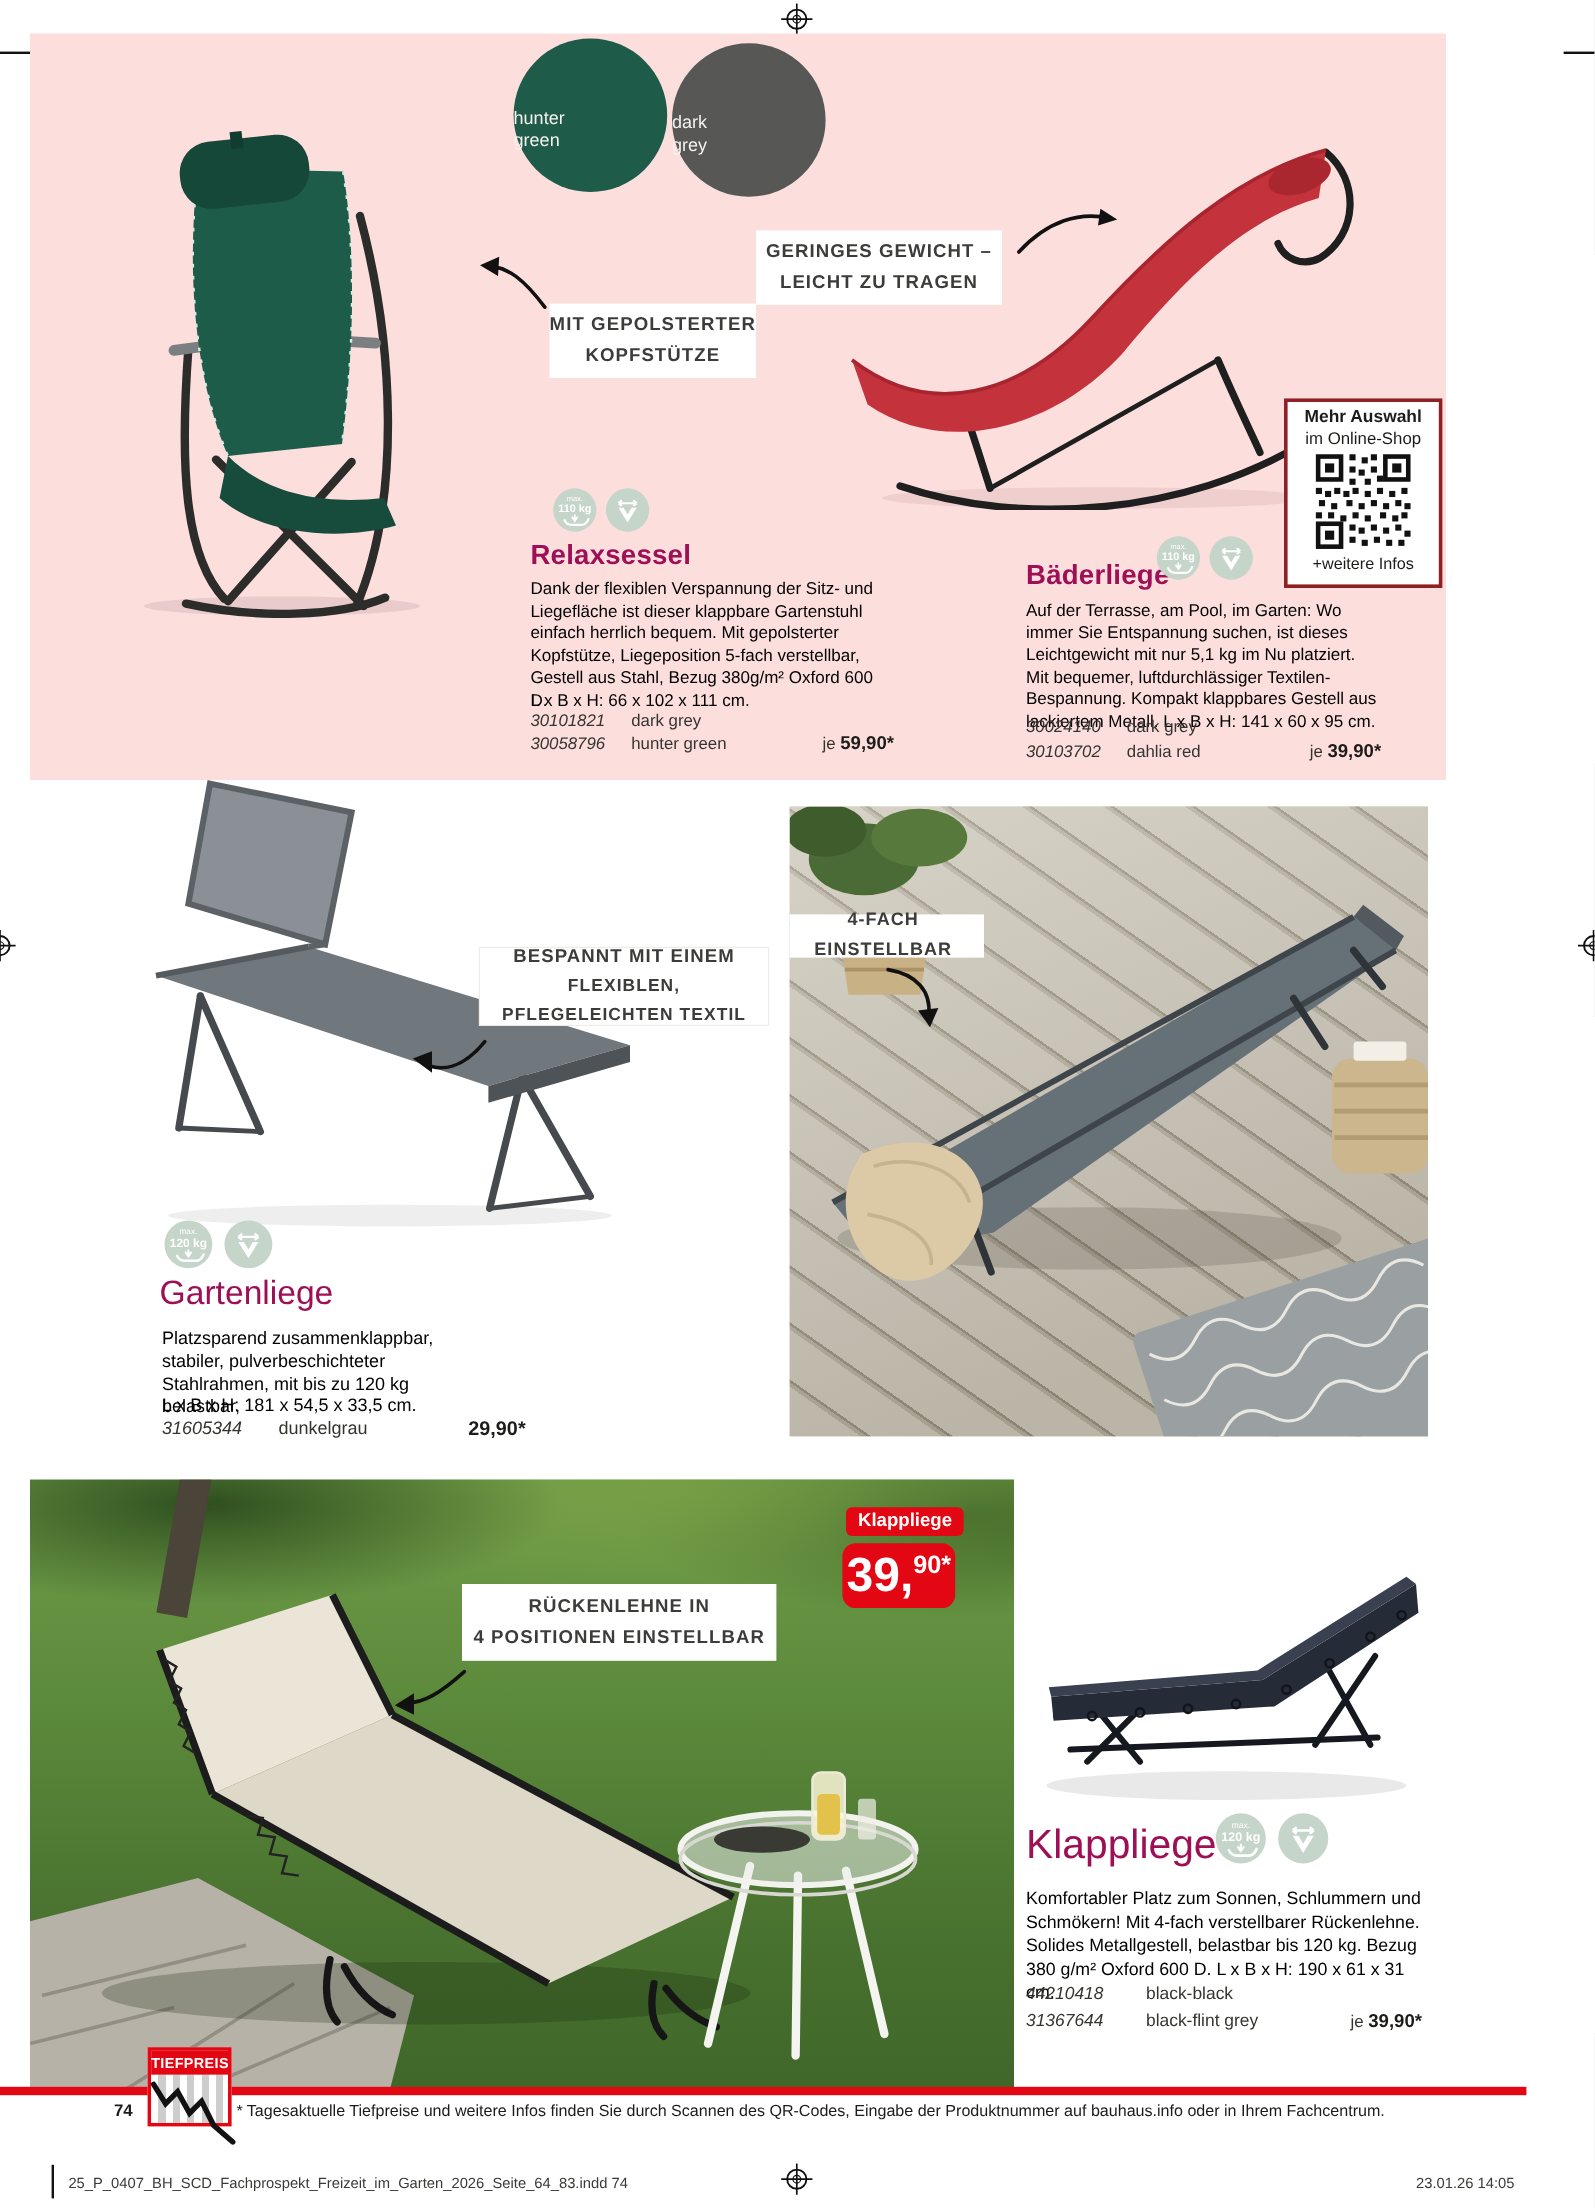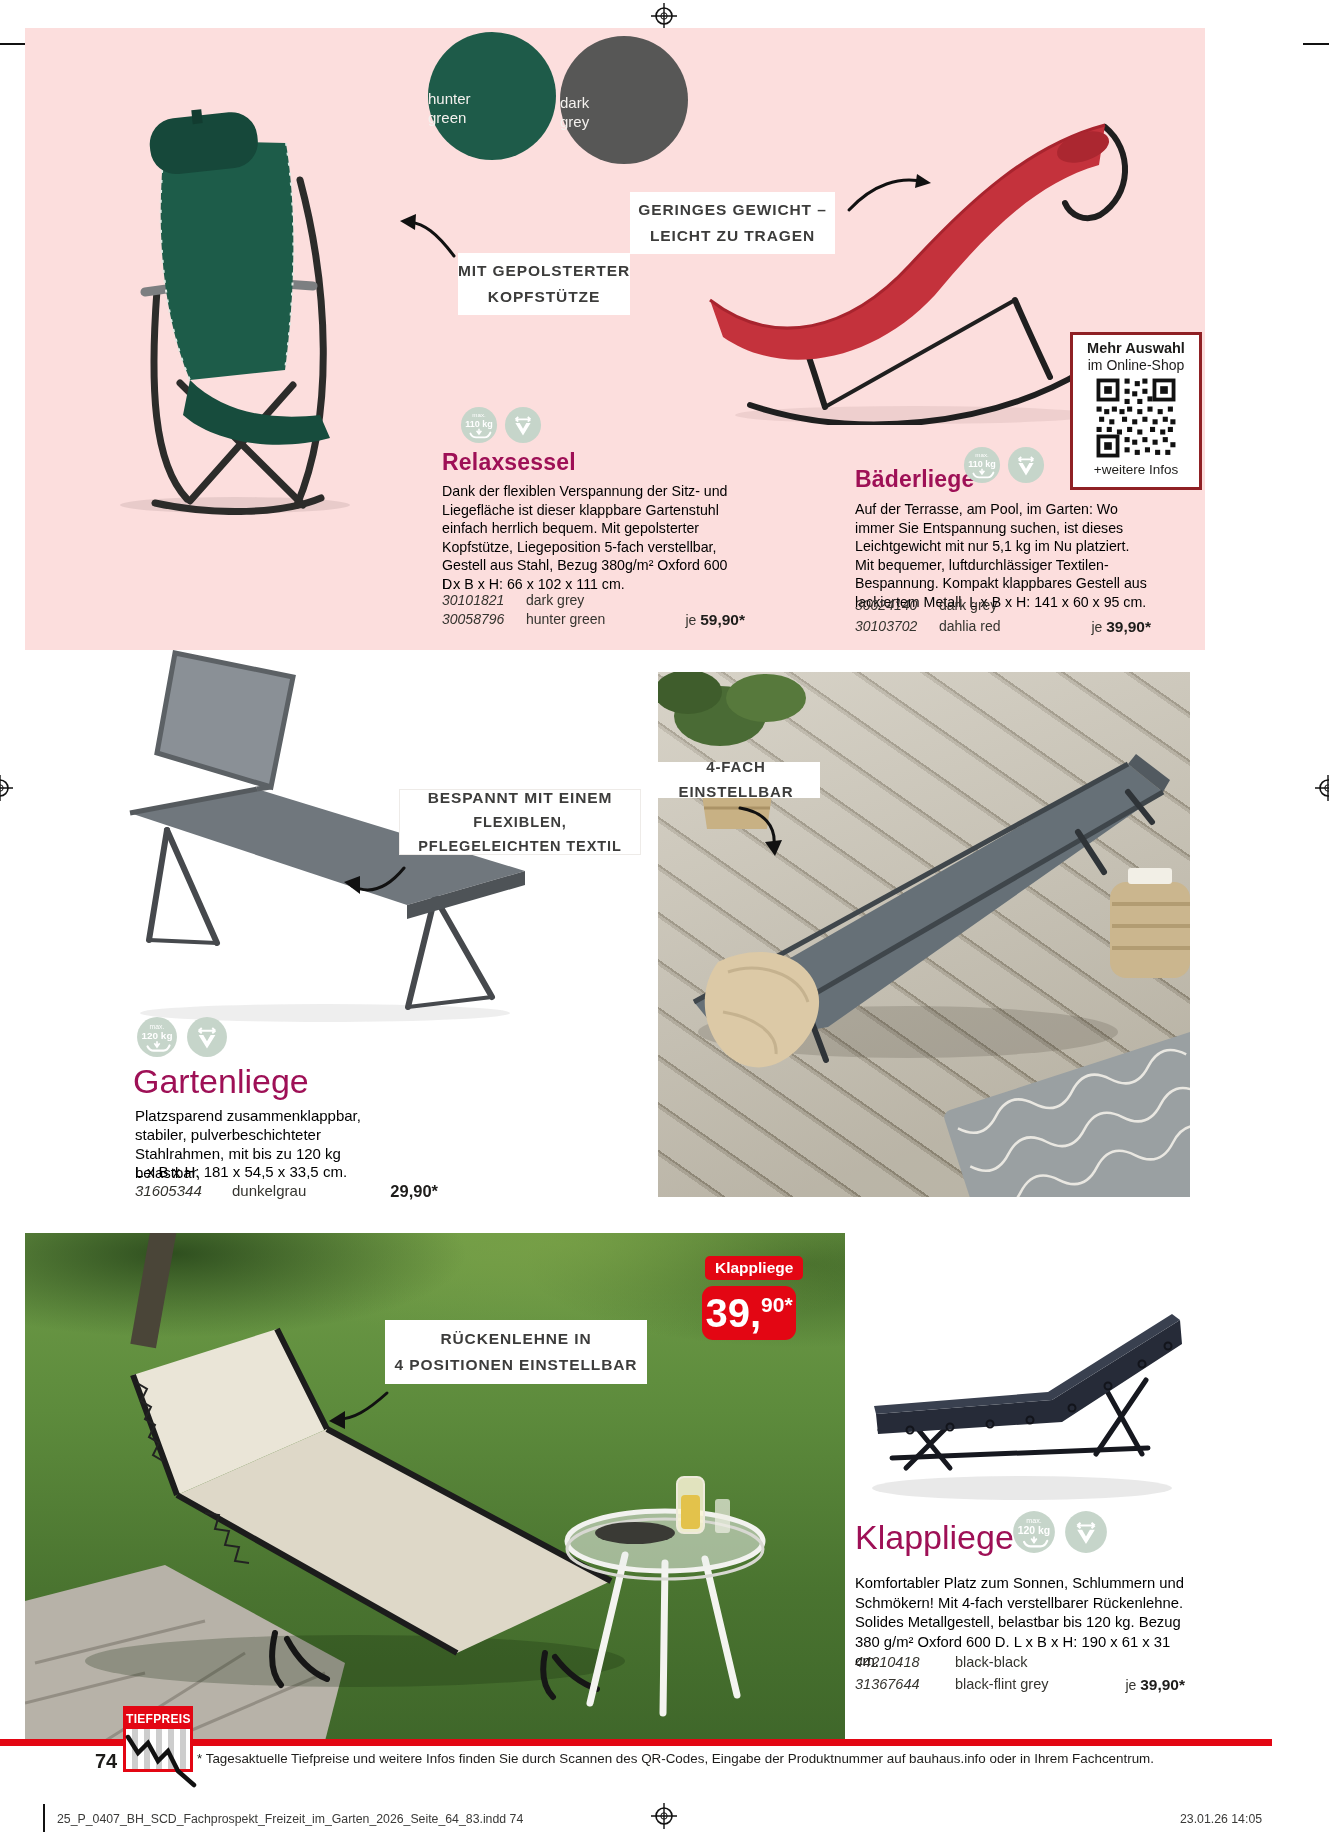--- a/index.html
+++ b/index.html
@@ -10,21 +10,21 @@
   #pink-panel{left:25px;top:28px;width:1180px;height:622px;background:#fcdedd;}
   
   .swatch{border-radius:50%;display:flex;align-items:center;justify-content:flex-start;text-align:left;}
   .swatch .lbl{color:#f4f1ee;font-size:15px;line-height:1.25;margin-top:26px;}
   
   .callout{background:#ffffff;display:flex;flex-direction:column;align-items:center;justify-content:center;
            text-align:center;color:#3c3c3b;font-weight:600;letter-spacing:.9px;font-size:15.5px;line-height:1.65;}
   .callout.on-white{box-shadow:0 0 0 1px #eeebe8;}
   
   .ptitle{color:#9e1056;font-weight:700;font-size:23px;letter-spacing:.2px;}
-  .ptitle.big{font-size:34px;font-weight:500;letter-spacing:0;}
+  .ptitle.big{font-size:28px;font-weight:500;letter-spacing:0;}
   .pdesc{font-size:14.2px;line-height:18.6px;color:#000000;}
   .vrow{position:absolute;display:flex;font-size:14px;color:#35342f;align-items:flex-start;}
   .sku{font-style:italic;flex:none;width:84px;}
   .vprice{margin-left:auto;font-size:14px;}
   .vprice b{font-size:15.5px;color:#1d1c1a;}
   .price-solo{font-weight:700;font-size:16.5px;color:#1d1c1a;margin-left:auto;}
   
   #qr-box{left:1070px;top:332px;width:132px;height:158px;background:#fff;border:3px solid #8f2024;
           box-sizing:border-box;display:flex;flex-direction:column;align-items:center;padding-top:5px;}
   #qr-box .l1{font-weight:700;font-size:14.5px;color:#1d1c1a;line-height:1.15;}
@@ -49,21 +49,21 @@
         radial-gradient(400px 120px at 95% 6%, rgba(46,82,28,.7), rgba(46,82,28,0) 70%),
         linear-gradient(180deg,#6f9c48 0%,#5d8b3c 35%,#4a7430 70%,#3f672a 100%);}
   
   #tiefpreis{left:123px;top:1706px;width:70px;height:66px;border:3px solid #e30613;background:#fff;
              box-sizing:border-box;overflow:visible;}
   #tiefpreis .head{background:#e30613;color:#fff;font-weight:700;font-size:12px;letter-spacing:.3px;
                    text-align:center;height:20px;line-height:20px;}
   #tiefpreis .chart{position:relative;height:40px;background:repeating-linear-gradient(90deg,#fff 0 6px,#cdcdcd 6px 12px);}
   
   #red-rule{left:0;top:1739px;width:1272px;height:7px;background:#e30613;}
-  #page-num{left:95px;top:1750px;font-size:20px;font-weight:700;color:#1d1c1a;}
+  #page-num{left:95px;top:1750px;font-size:14px;font-weight:700;color:#1d1c1a;}
   #footer-note{left:197px;top:1751px;width:1080px;font-size:13.4px;color:#1d1c1a;}
   .printline{font-size:12.3px;color:#3a3a38;}
   .croptick{background:#111;}
   svg text{font-family:"Liberation Sans","DejaVu Sans",sans-serif;}
   .bmax{font-size:6.5px;fill:#ffffff;text-anchor:middle;}
   .bload{font-size:9.5px;font-weight:700;fill:#ffffff;text-anchor:middle;}
 </style>
 </head>
 <body>
 

